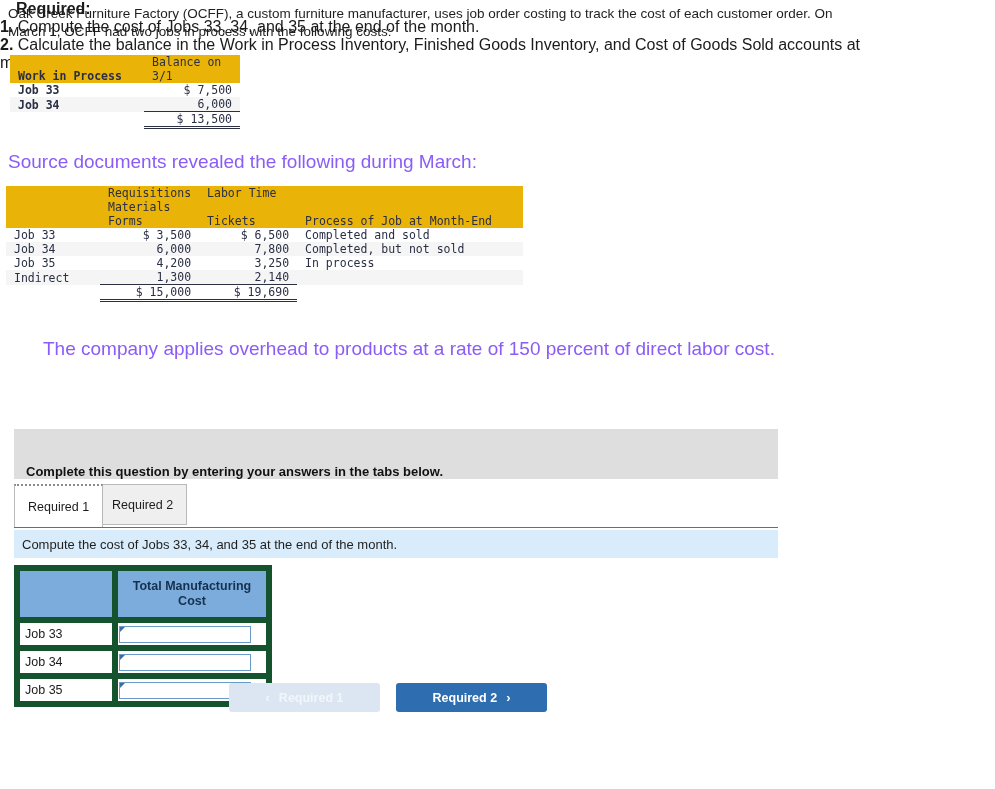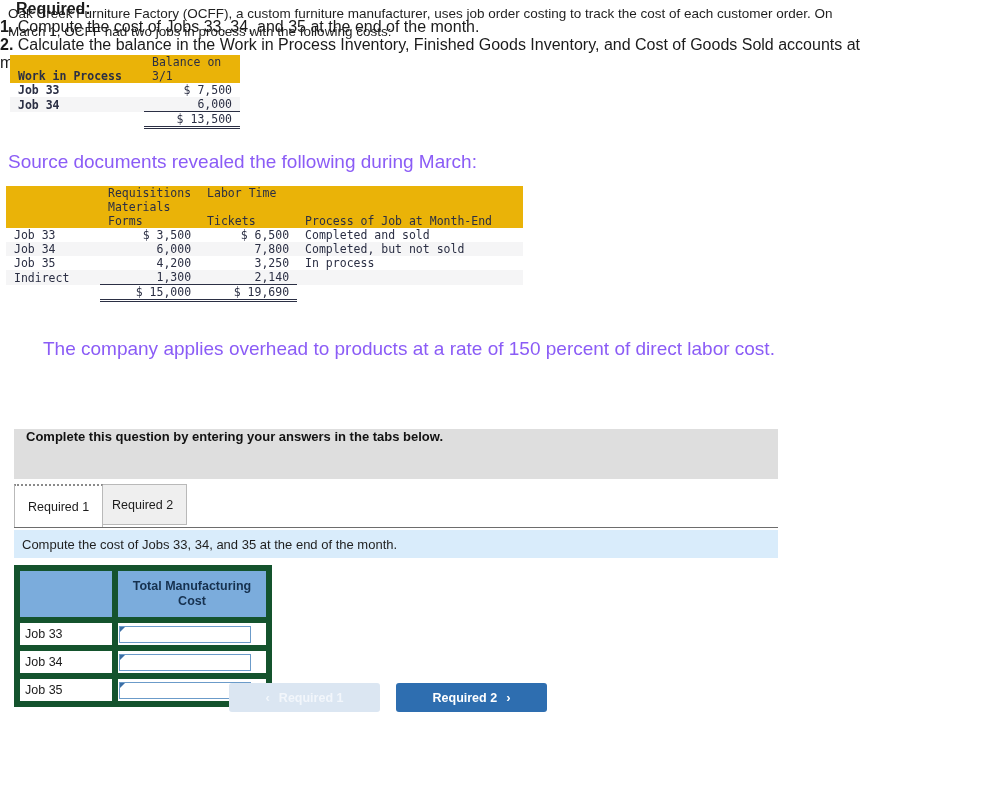--- a/index.html
+++ b/index.html
@@ -84,21 +84,21 @@
 
   
   #instr-banner {
     position: absolute;
     left: 14px;
     top: 429px;
     width: 764px;
     height: 50px;
     background: #dedede;
     display: flex;
-    align-items: flex-start;
+    align-items: flex-end;
   }
   #instr-banner .txt {
     margin-left: 12px;
     font-size: 13px;
     font-weight: bold;
     color: #111;
   }
 
   
   #tabstrip {

